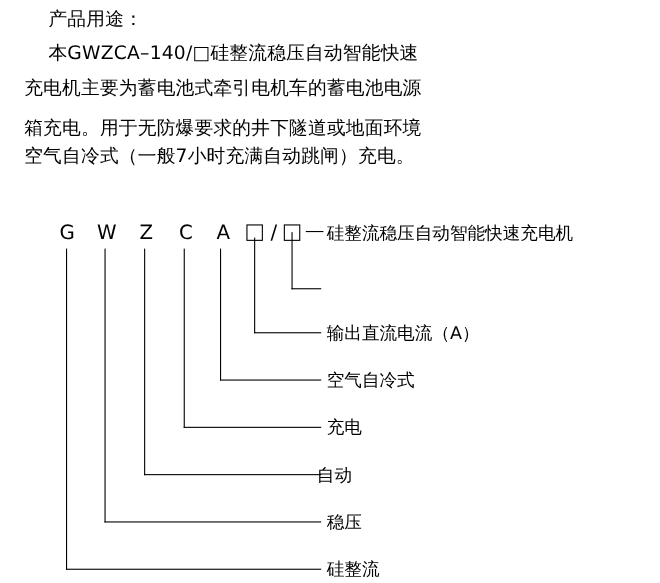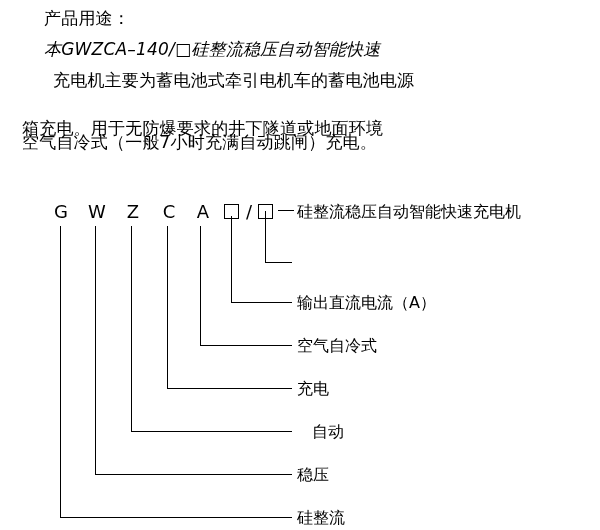--- a/index.html
+++ b/index.html
@@ -29,23 +29,23 @@
     width: 600px;
   }
   .intro-line {
     position: absolute;
     font-size: 17px;
     line-height: 20px;
     letter-spacing: 0.2px;
     white-space: nowrap;
   }
   .intro-line.l0 { left: 44px; top: 8px; }
-  .intro-line.l1 { left: 44px; top: 39px; font-style: italic; }
-  .intro-line.l2 { left: 22px; top: 70px; margin-left: 31px; }
-  .intro-line.l3 { left: 22px; top: 118px; }
+  .intro-line.l1 { left: 44px; top: 39px; }
+  .intro-line.l2 { left: 22px; top: 70px; }
+  .intro-line.l3 { left: 22px; top: 107px; }
   .intro-line.l4 { left: 22px; top: 132px; }
 
   .section-title {
     position: absolute;
     left: 44px;
     top: 166px;
     font-size: 17px;
     line-height: 20px;
     white-space: nowrap;
   }
@@ -140,17 +140,17 @@
   <div class="leader" style="left:131px; top:226px; width:161px; height:206px;"></div>
 
   <div class="leader" style="left:95px; top:226px; width:197px; height:249px;"></div>
 
   <div class="leader" style="left:60px; top:226px; width:232px; height:292px;"></div>
 
   <div class="ann" style="left:297px; top:202px;">硅整流稳压自动智能快速充电机</div>
   <div class="ann" style="left:297px; top:336px;">空气自冷式</div>
   <div class="ann" style="left:297px; top:293px;">输出直流电流（A）</div>
   <div class="ann" style="left:297px; top:379px;">充电</div>
-  <div class="ann" style="left:312px; top:422px;">自动</div>
+  <div class="ann" style="left:288px; top:422px;">自动</div>
   <div class="ann" style="left:297px; top:465px;">稳压</div>
   <div class="ann" style="left:297px; top:508px;">硅整流</div>
 
 </div>
 
 </body></html>

